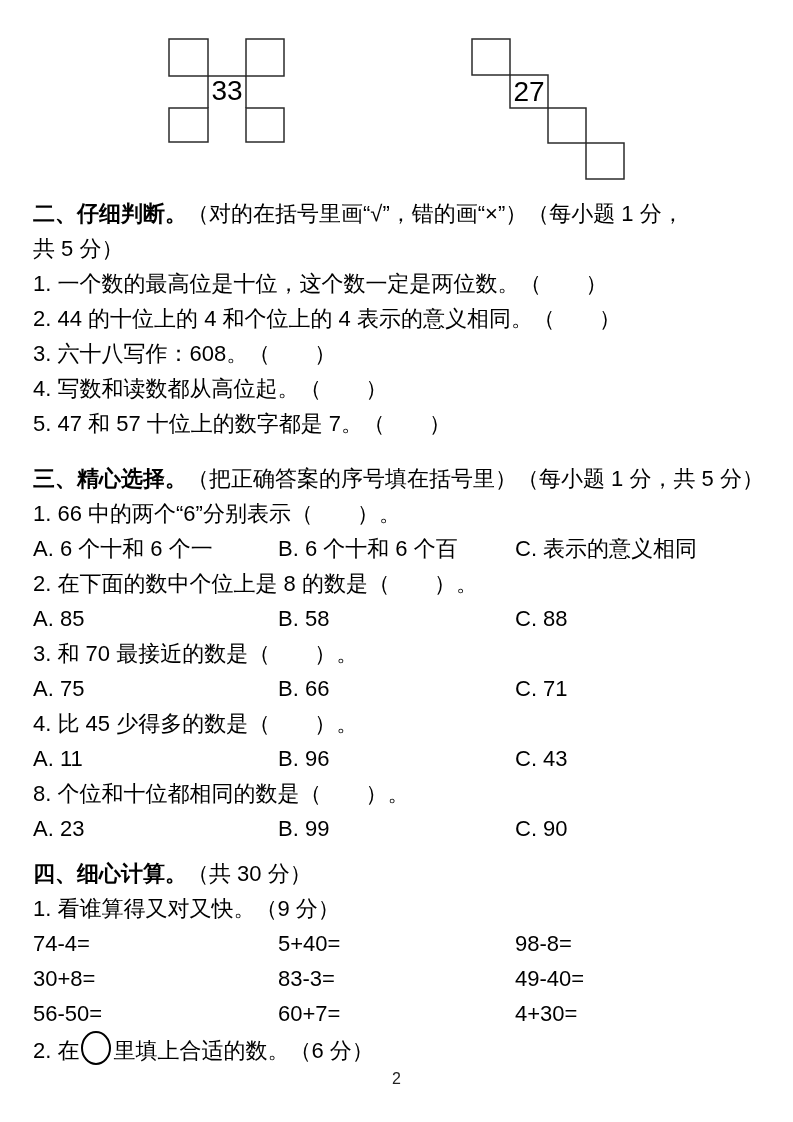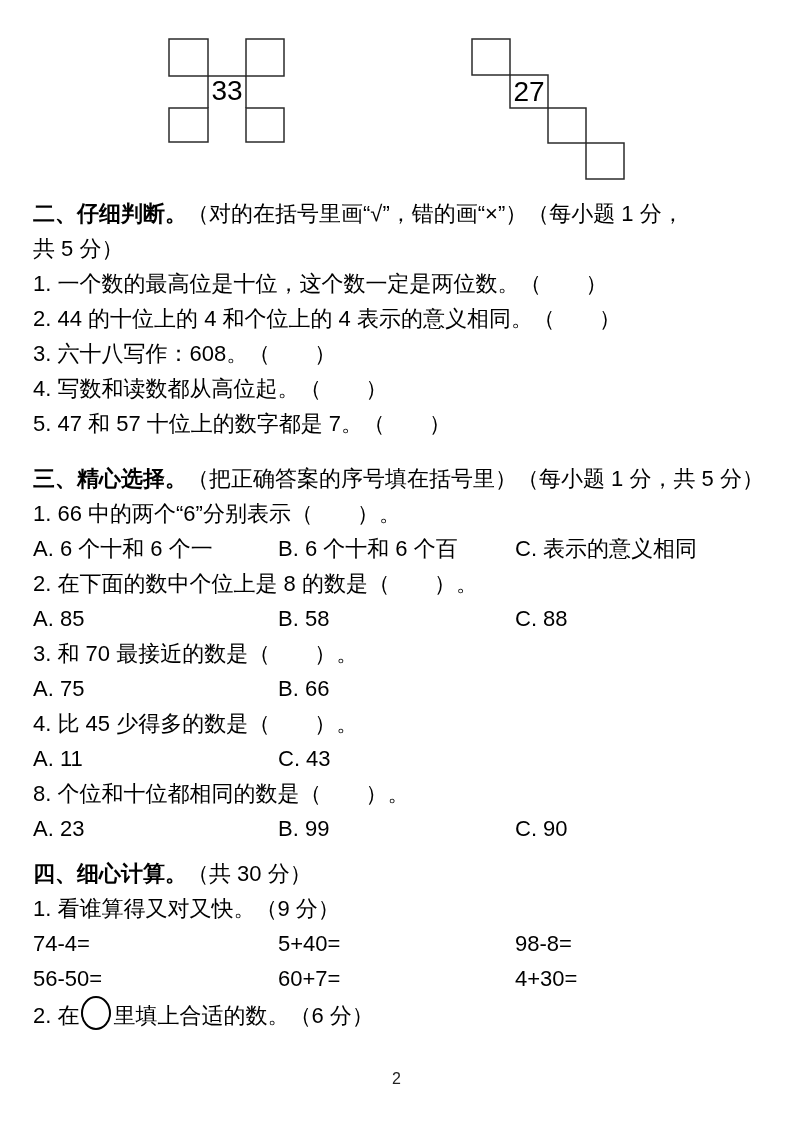--- a/index.html
+++ b/index.html
@@ -88,25 +88,27 @@
       <div class="options">
         <span>A. 85</span>
         <span>B. 58</span>
         <span>C. 88</span>
       </div>
 
       <div class="line">3. 和 70 最接近的数是（　　）。</div>
       <div class="options">
         <span>A. 75</span>
         <span>B. 66</span>
+        <span>C. 71</span>
       </div>
 
       <div class="line">4. 比 45 少得多的数是（　　）。</div>
       <div class="options">
         <span>A. 11</span>
+        <span>B. 96</span>
         <span>C. 43</span>
       </div>
 
       <div class="line">8. 个位和十位都相同的数是（　　）。</div>
       <div class="options">
         <span>A. 23</span>
         <span>B. 99</span>
         <span>C. 90</span>
       </div>
     </div>
@@ -116,20 +118,25 @@
         <span class="bold">四、细心计算。</span><span>（共 30 分）</span>
       </div>
       <div class="line">1. 看谁算得又对又快。（9 分）</div>
 
       <div class="options">
         <span>74-4=</span>
         <span>5+40=</span>
         <span>98-8=</span>
       </div>
       <div class="options">
+        <span>30+8=</span>
+        <span>83-3=</span>
+        <span>49-40=</span>
+      </div>
+      <div class="options">
         <span>56-50=</span>
         <span>60+7=</span>
         <span>4+30=</span>
       </div>
 
       <div class="line">
         <span>2. 在</span><span class="circle"></span><span>里填上合适的数。（6 分）</span>
       </div>
     </div>
 

